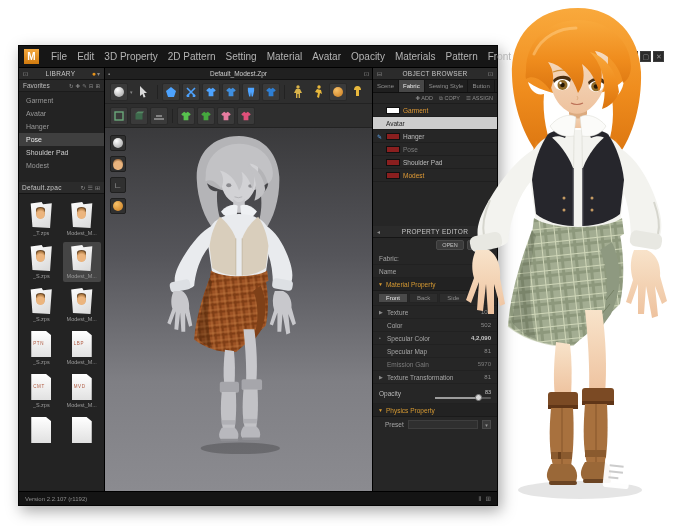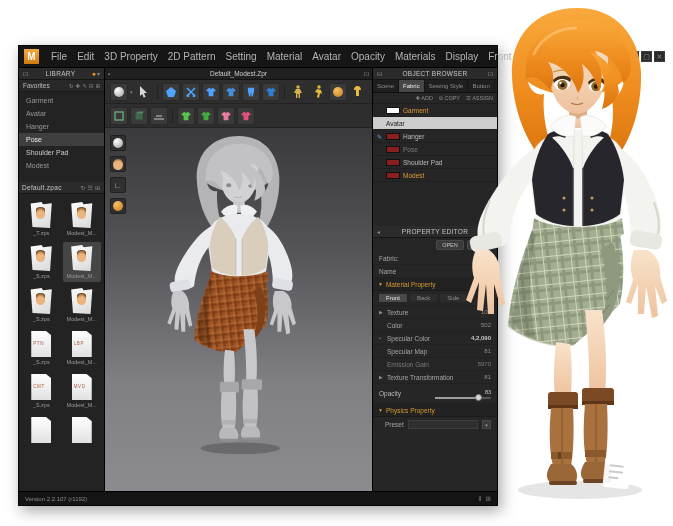--- a/index.html
+++ b/index.html
@@ -110,21 +110,21 @@
     <div class="logo">M</div>
     <span class="menu-item">File</span>
     <span class="menu-item">Edit</span>
     <span class="menu-item">3D Property</span>
     <span class="menu-item">2D Pattern</span>
     <span class="menu-item">Setting</span>
     <span class="menu-item">Material</span>
     <span class="menu-item">Avatar</span>
     <span class="menu-item">Opacity</span>
     <span class="menu-item">Materials</span>
-    <span class="menu-item">Display</span>
+    <span class="menu-item">Pattern</span>
     <span class="menu-item">Front</span>
     <div class="menubar-right">
       <span class="mb-icon">
         <svg width="10" height="8" viewBox="0 0 20 16">
             <path d="M2 5 7 1 10 3 13 1 18 5 15 8 14 7 14 15 6 15 6 7 5 8Z" fill="#9a9a9a"></path>
           </svg>
       </span>
       <span class="mb-icon">⚙</span>
       <div class="sim-btn">
         <div class="sim-main">

